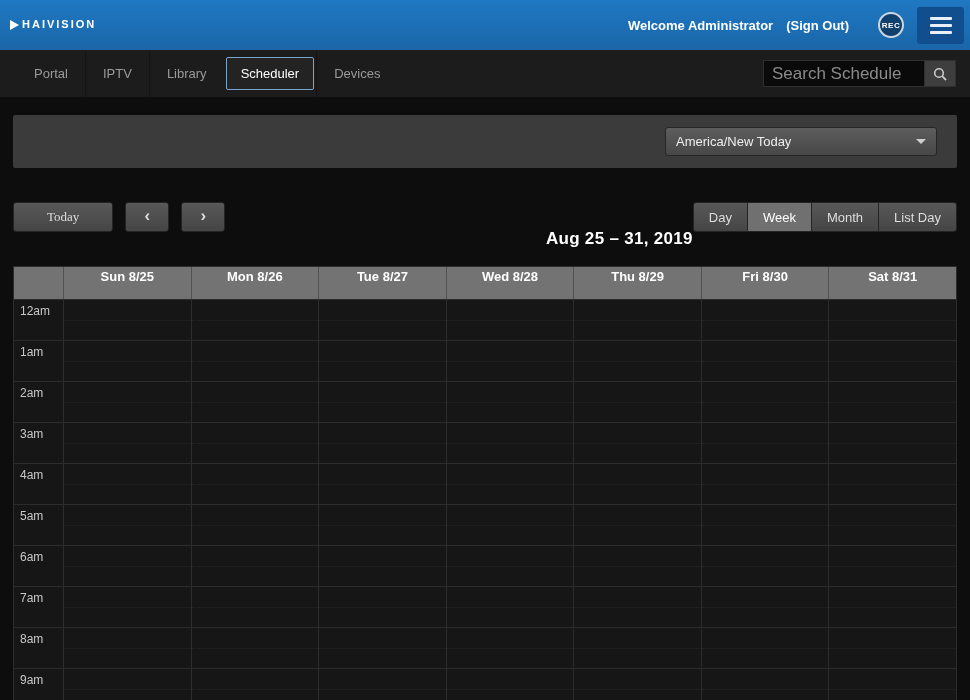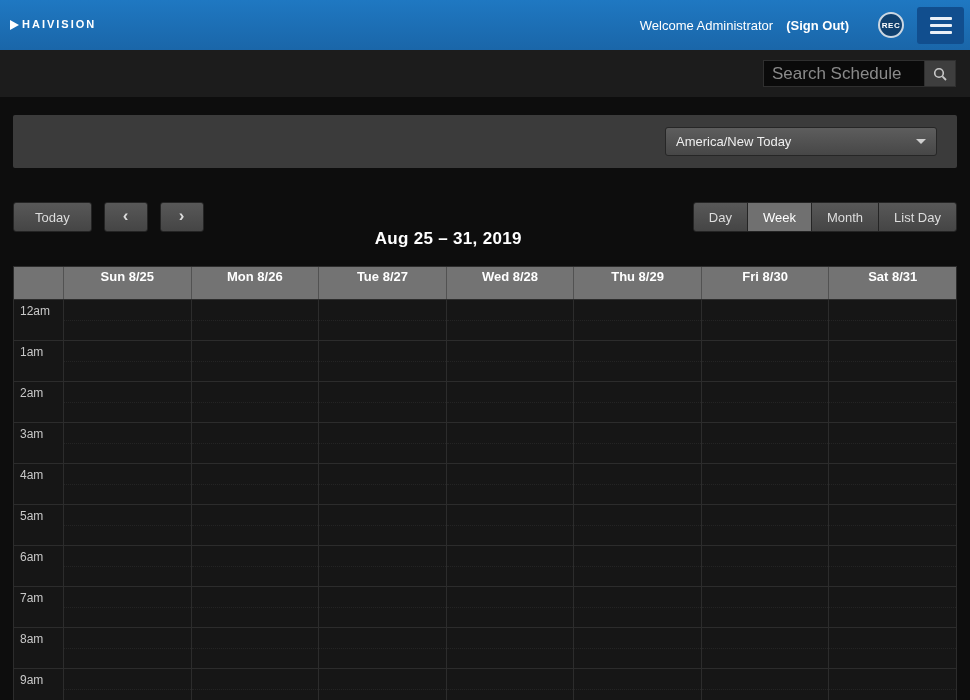--- a/index.html
+++ b/index.html
@@ -9,21 +9,21 @@
   
   .topbar { height:50px; background:linear-gradient(180deg,#1f78c2,#1a66a9);
             display:flex; align-items:center; padding:0 6px 0 10px; }
   .brand { display:flex; flex-direction:column; justify-content:center; line-height:1.05; }
   .brand-top { display:flex; align-items:center; gap:3px; color:#fff; font-size:11px;
                font-weight:bold; letter-spacing:2px; }
   .logo-mark { width:0; height:0; border-left:9px solid #fff; border-top:5px solid transparent;
                border-bottom:5px solid transparent; display:inline-block; }
   .brand-bottom { color:#fff; font-size:25px; font-weight:400; letter-spacing:0.3px; }
   .header-right { margin-left:auto; display:flex; align-items:center; gap:13px; }
-  .welcome { color:#fff; font-size:13px; font-weight:normal; }
+  .welcome { color:#fff; font-size:13px; font-weight:bold; }
   .signout { color:#fff; font-size:13px; font-weight:bold; cursor:pointer; text-decoration:none; }
   .rec-badge { width:26px; height:26px; border-radius:50%; border:2px solid #ccd7e2;
                background:#10406e; color:#fff; font-size:8px; font-weight:bold;
                display:flex; align-items:center; justify-content:center; letter-spacing:0.5px;
                cursor:pointer;margin-left:16px; }
   .hamburger { width:47px; height:37px; background:#114e8e; border:none; border-radius:3px;
                display:flex; flex-direction:column; align-items:center; justify-content:center;
                gap:4px; cursor:pointer; }
   .hamburger span { width:22px; height:3px; background:#e9eff6; border-radius:1px; }
 
@@ -55,23 +55,23 @@
   .caret-down { width:0; height:0; border-left:5px solid transparent;
                 border-right:5px solid transparent; border-top:5px solid #cfcfcf; }
 
   
   .cal-controls { margin:17px 13px 0; display:flex; align-items:center; }
   .btn { height:30px; background:linear-gradient(180deg,#585858,#454545);
          border:1px solid #242424; border-radius:3px; color:#ddd; font-size:13px;
          display:flex; align-items:center; justify-content:center; cursor:pointer;
          font-family:"Liberation Sans", sans-serif; }
   .left-group { display:flex; align-items:center; gap:12px; }
-  .today-btn { padding:0 21px; }
+  .today-btn { padding:0 33px;font-family:Liberation Serif, serif; }
   .nav-arrow { width:44px; font-size:17px; font-weight:bold; padding-bottom:2px; }
-  .cal-title { flex:1; text-align:center; color:#fff; font-size:17px; font-weight:bold;
+  .cal-title { flex:1; text-align:right; color:#fff; font-size:17px; font-weight:bold;
                letter-spacing:0.3px;margin-top:44px; }
   .view-switcher { display:flex; }
   .view-btn { padding:12px 15px; border-radius:0; margin-left:-1px; }
   .view-btn:first-child { border-radius:3px 0 0 3px; margin-left:0; }
   .view-btn:last-child { border-radius:0 3px 3px 0; }
   .view-btn.active { background:#707070; color:#fff; }
 
   
   .calendar { margin:17px 13px 0; border:1px solid #2c2c2c; border-bottom:none; }
   .cal-header-row { display:grid; grid-template-columns:49px repeat(7,1fr);
@@ -104,20 +104,27 @@
     <div class="rec-badge">REC</div>
     <button class="hamburger">
       <span></span>
       <span></span>
       <span></span>
     </button>
   </div>
 </header>
 
 <nav class="navbar">
+  <div class="nav-tabs">
+      <div class="nav-tab">Portal</div>
+      <div class="nav-tab">IPTV</div>
+      <div class="nav-tab">Library</div>
+      <div class="nav-tab active">Scheduler</div>
+      <div class="nav-tab">Devices</div>
+    </div>
   <div class="search-box">
     <input class="search-input" type="text" placeholder="Search Schedule" style="">
     <button class="search-btn">
       <svg width="14" height="14" viewBox="0 0 14 14">
         <circle cx="6" cy="6" r="4.3" fill="none" stroke="#c9c9c9" stroke-width="1.6"></circle>
         <line x1="9.4" y1="9.4" x2="13" y2="13" stroke="#c9c9c9" stroke-width="1.8"></line>
       </svg>
     </button>
   </div>
 </nav>

